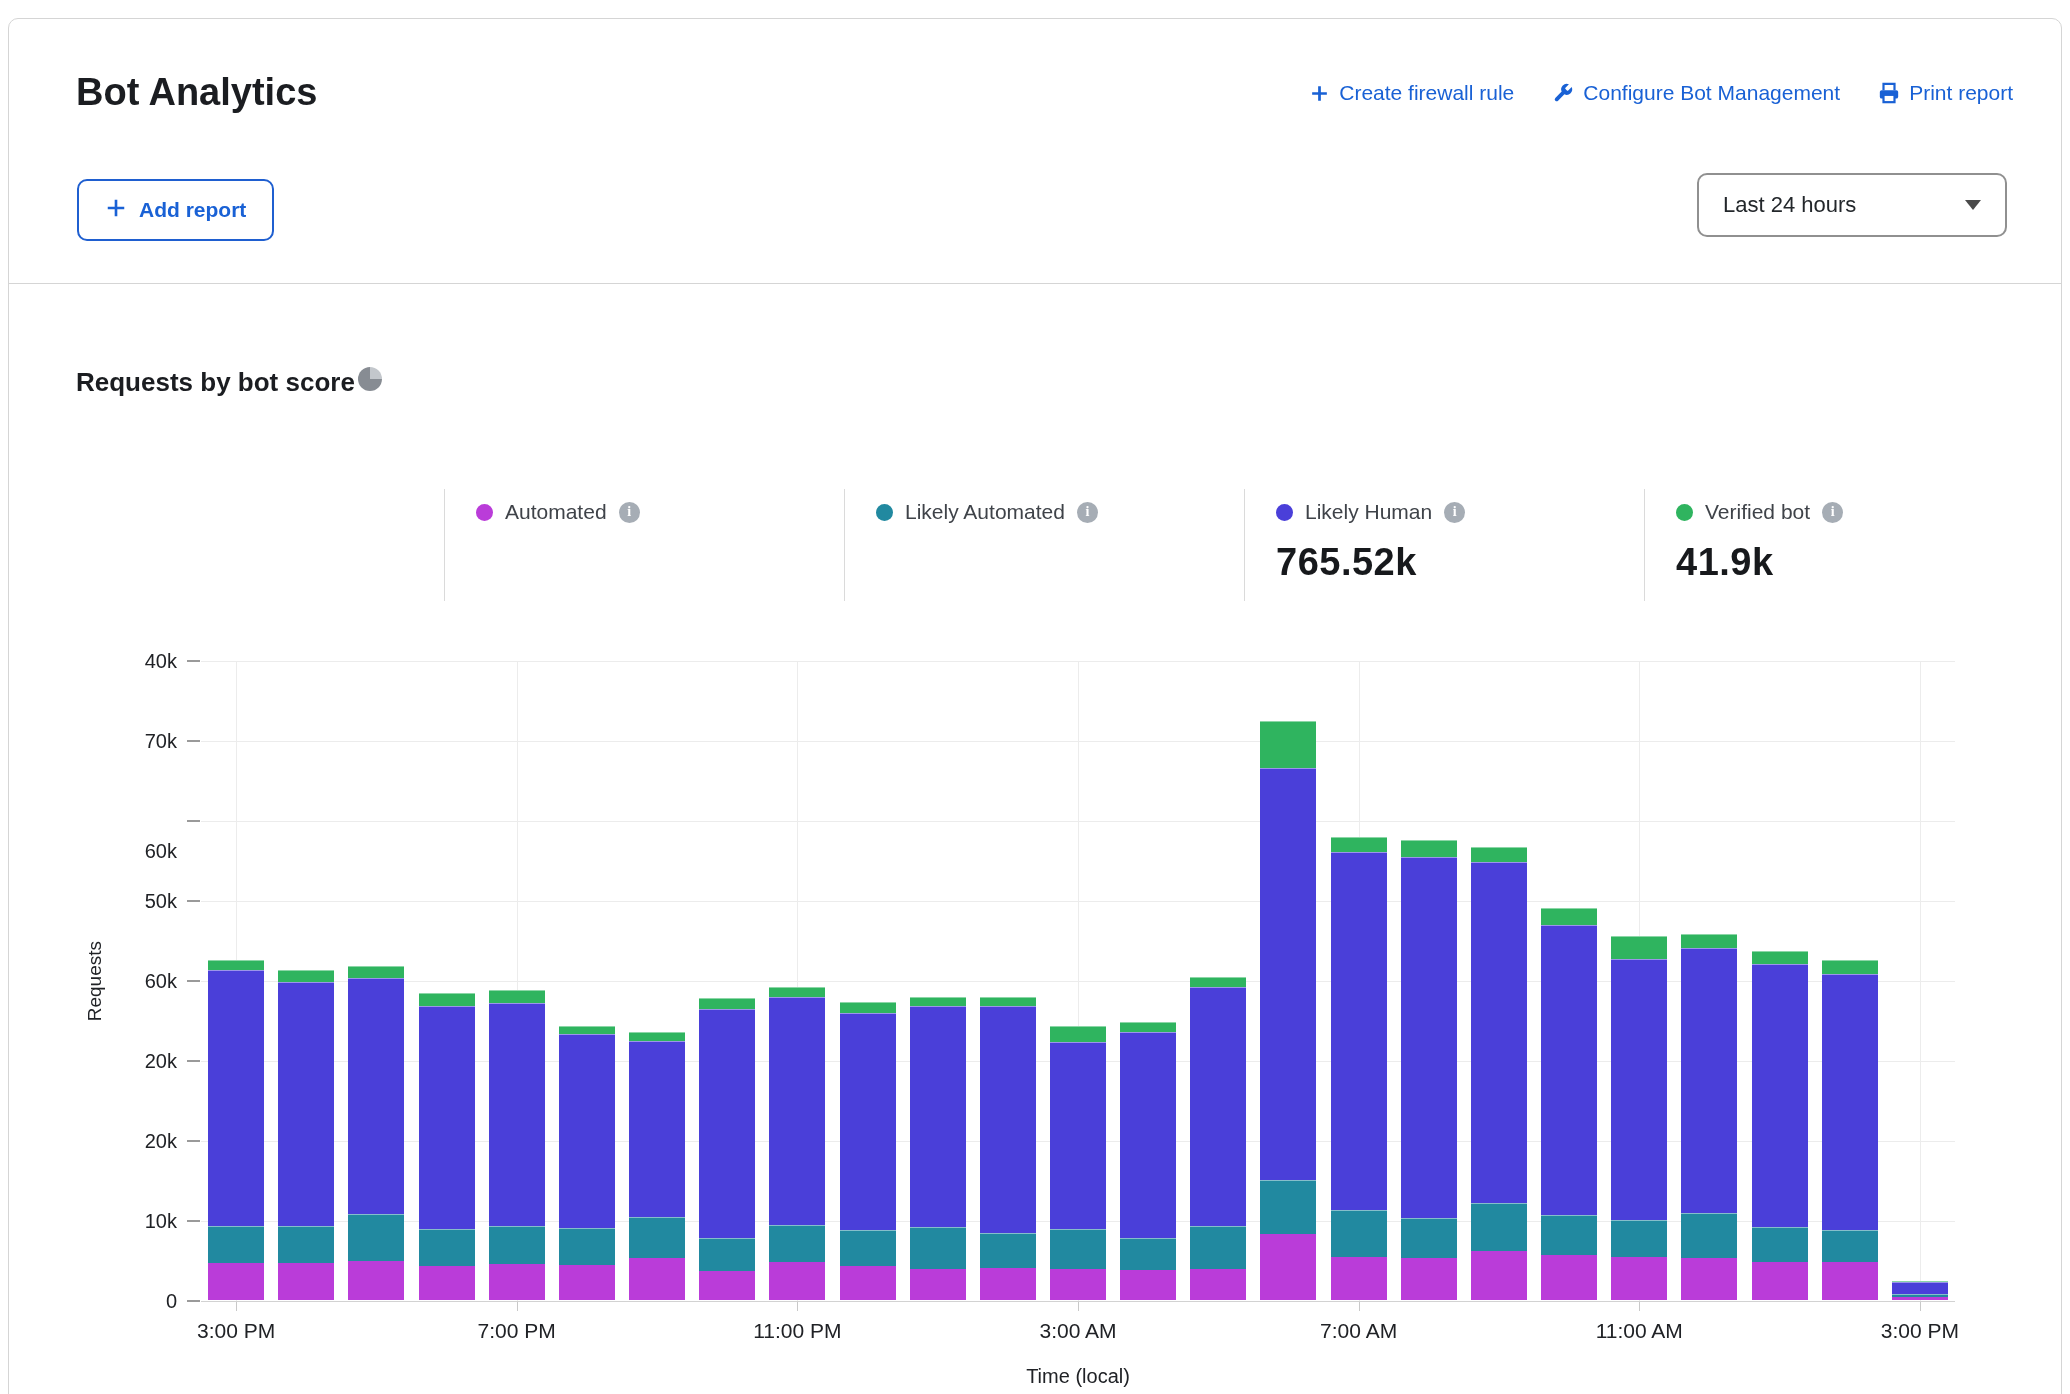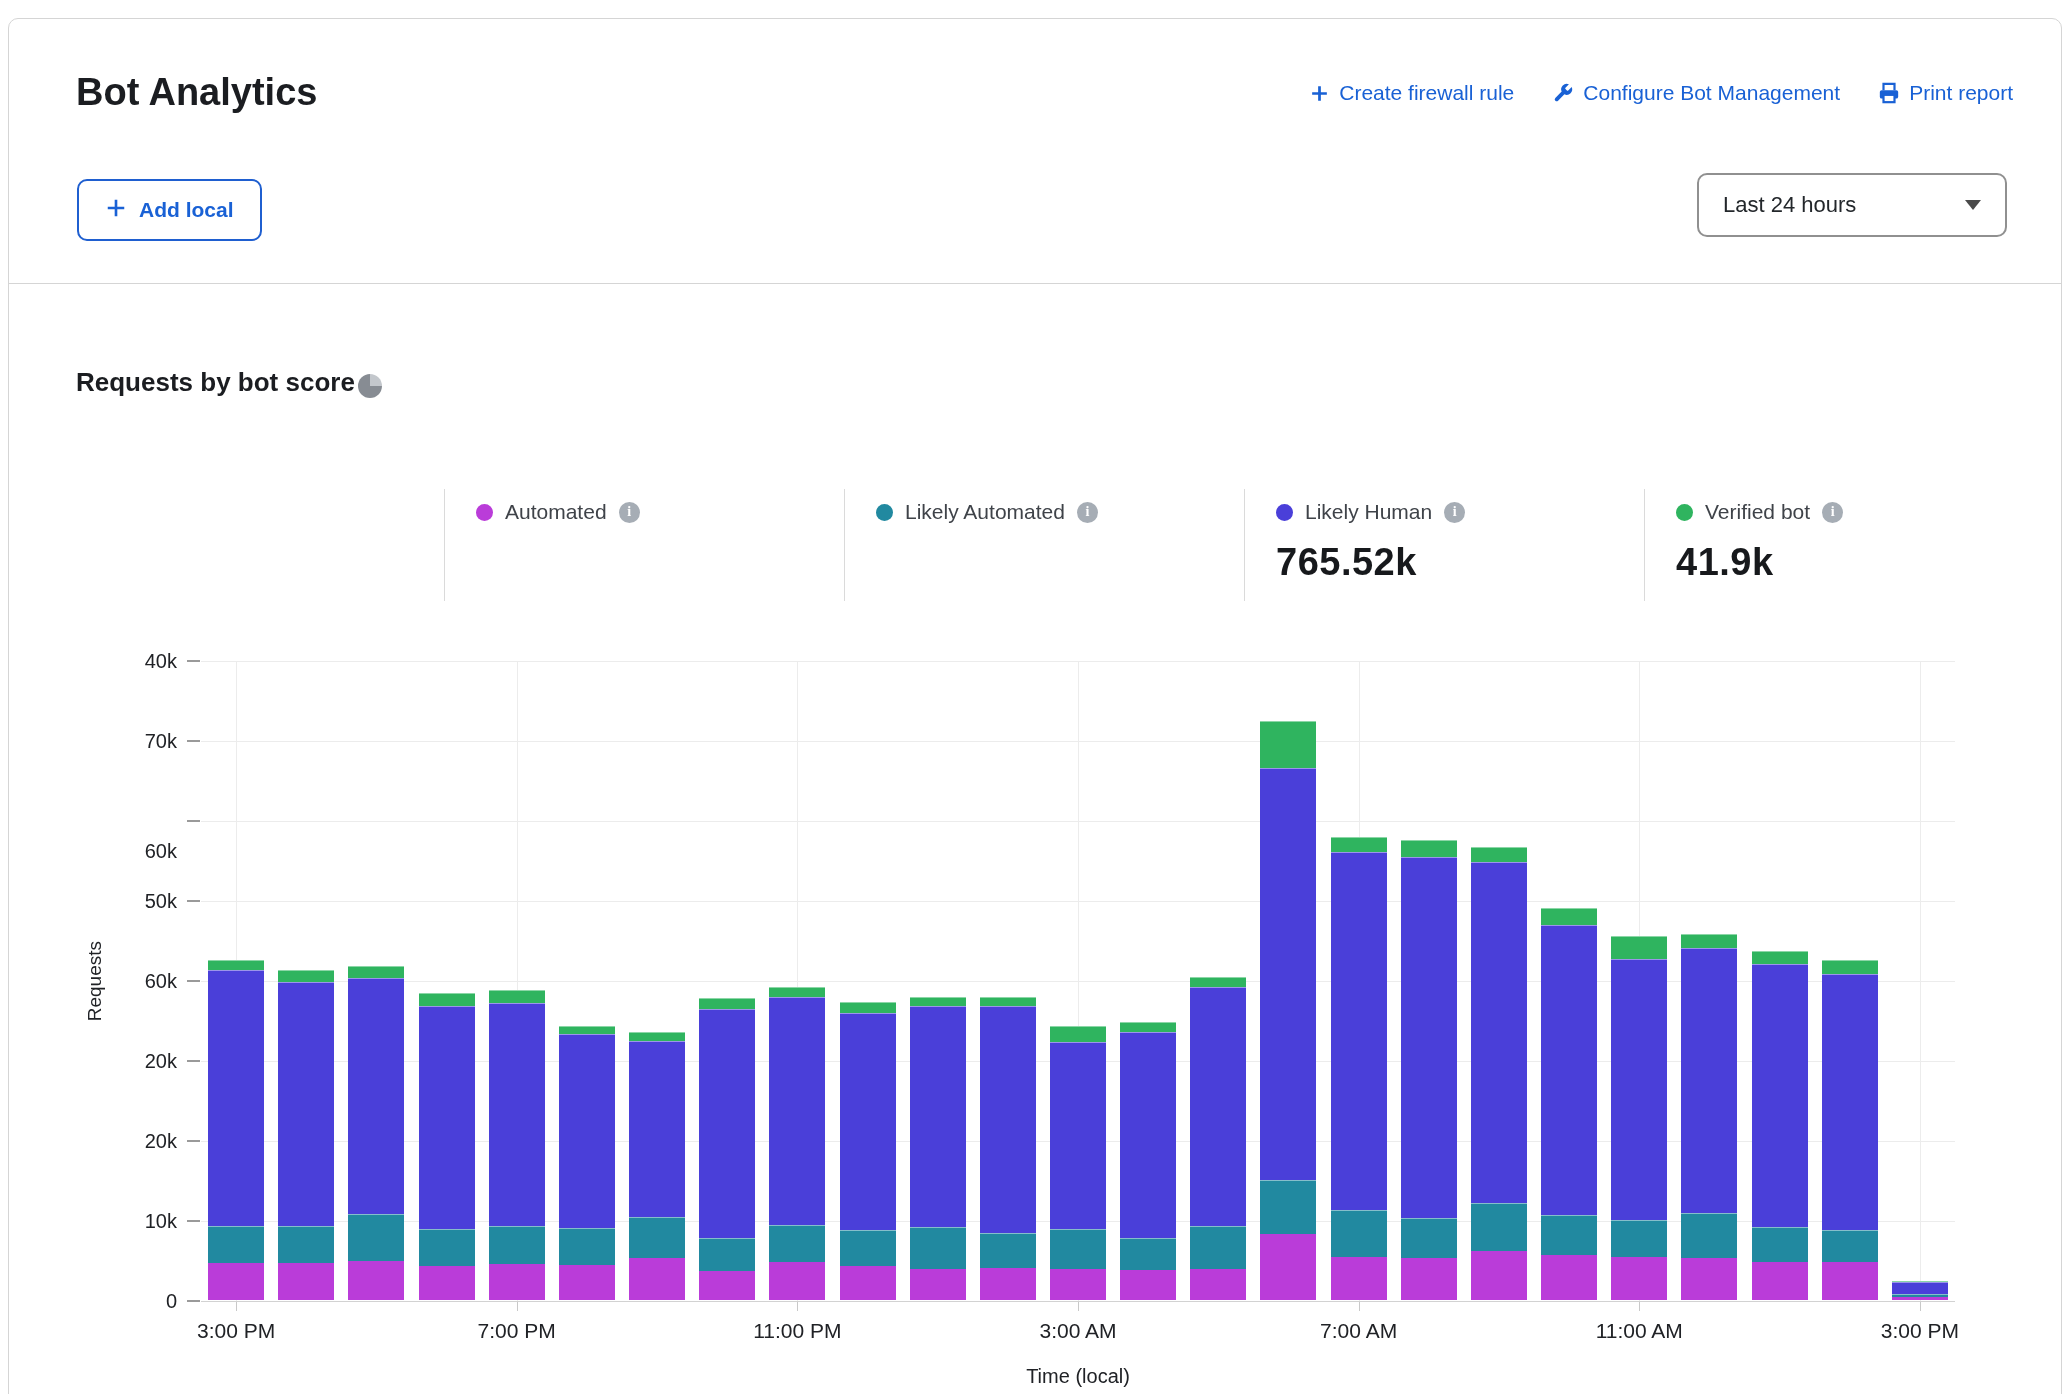--- a/index.html
+++ b/index.html
@@ -11,21 +11,21 @@
   .actions{position:absolute;right:48px;top:62px;display:flex;gap:38px;align-items:center;}
   .action-link{display:flex;align-items:center;gap:9px;color:#1961d5;font-size:21px;font-weight:500;cursor:pointer;}
   .action-link svg{display:block;}
   .add-filter{position:absolute;left:68px;top:160px;height:62px;padding:0 26px;display:flex;align-items:center;gap:12px;
         border:2px solid #1f5fd0;border-radius:10px;background:#fff;color:#1961d5;font-size:21px;font-weight:600;cursor:pointer;box-sizing:border-box;}
   .dropdown{position:absolute;right:54px;top:154px;width:310px;height:64px;border:2px solid #909090;border-radius:10px;
         display:flex;align-items:center;justify-content:space-between;padding:0 24px;box-sizing:border-box;background:#fff;cursor:pointer;}
   .dropdown-label{font-size:22px;color:#23272b;}
   .caret{width:0;height:0;border-left:8px solid transparent;border-right:8px solid transparent;border-top:10px solid #4a4a4a;}
   .header-divider{position:absolute;left:0;right:0;top:264px;border-top:1px solid #d5d5d5;}
-  .section-title-row{position:absolute;left:67px;top:348px;display:flex;align-items:flex-end;gap:3px;}
+  .section-title-row{position:absolute;left:67px;top:348px;display:flex;align-items:flex-start;gap:3px;}
   .section-title{font-size:26px;font-weight:700;color:#1b1d21;}
   .pie-icon{width:24px;height:24px;border-radius:50%;background:conic-gradient(#c3c7cc 0 25%,#878c93 25% 100%);}
   .stat-col{position:absolute;top:478px;width:360px;}
   .stat-label-row{display:flex;align-items:center;gap:12px;height:30px;font-size:21px;color:#3f4349;}
   .stat-dot{width:17px;height:17px;border-radius:50%;flex:0 0 auto;}
   .info-icon{width:21px;height:21px;border-radius:50%;background:#a6adb5;color:#fff;font-size:14px;font-weight:700;
         display:flex;align-items:center;justify-content:center;font-family:"Liberation Serif","DejaVu Serif",serif;cursor:pointer;}
   .stat-value{margin-top:14px;font-size:38px;font-weight:700;color:#17191c;letter-spacing:.5px;}
   .stat-divider{position:absolute;top:470px;height:112px;width:1px;background:#dadada;}
   #chart{position:absolute;left:192px;top:642px;width:1754px;height:640px;}
@@ -78,21 +78,21 @@
         <span>Print report</span>
       </div>
     </div>
 
     <button class="add-filter">
       <span>
         <svg width="22" height="22" viewBox="0 0 20 20">
             <path d="M10 2.5v15M2.5 10h15" stroke="#1961d5" stroke-width="2.4" fill="none"></path>
           </svg>
       </span>
-      <span>Add local</span>
+      <span>Add report</span>
     </button>
 
     <div class="dropdown">
       <span class="dropdown-label">Last 24 hours</span>
       <span class="caret"></span>
     </div>
 
     <div class="header-divider"></div>
 
     <div class="section-title-row">

